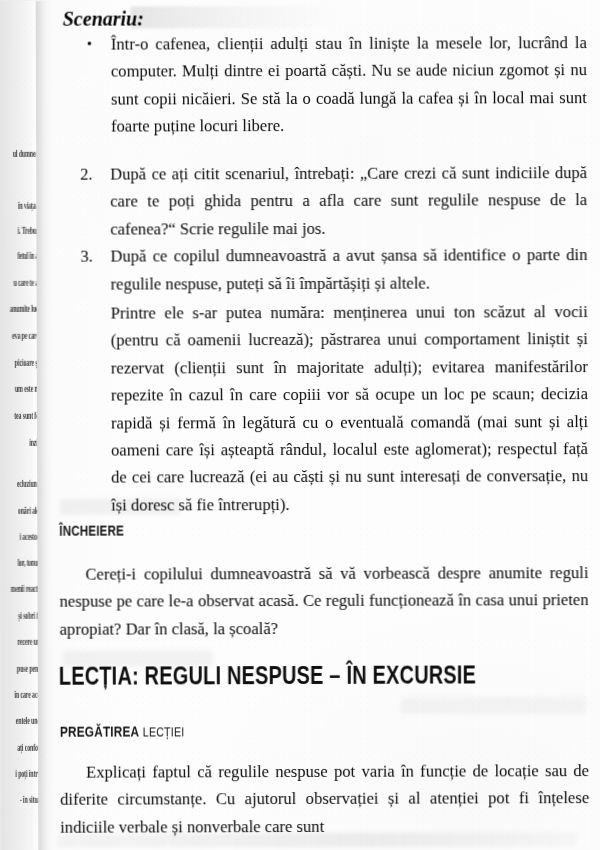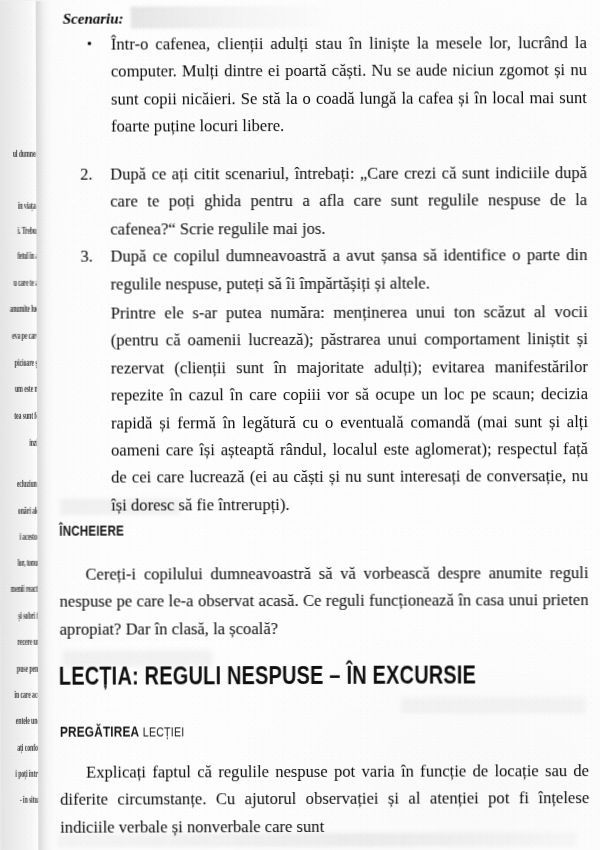--- a/index.html
+++ b/index.html
@@ -142,21 +142,21 @@
   }
 
   
   #scenario-label {
     position: absolute;
     left: 8px;
     top: 7px;
     font-family: "Liberation Serif", serif;
     font-weight: 700;
     font-style: italic;
-    font-size: 15px;
+    font-size: 20px;
     line-height: 22px;
     color: #0d0d0d;
   }
 
   
   #scenario-bullet-item {
     position: absolute;
     left: 28px;
     top: 30px;
     width: 504px;

